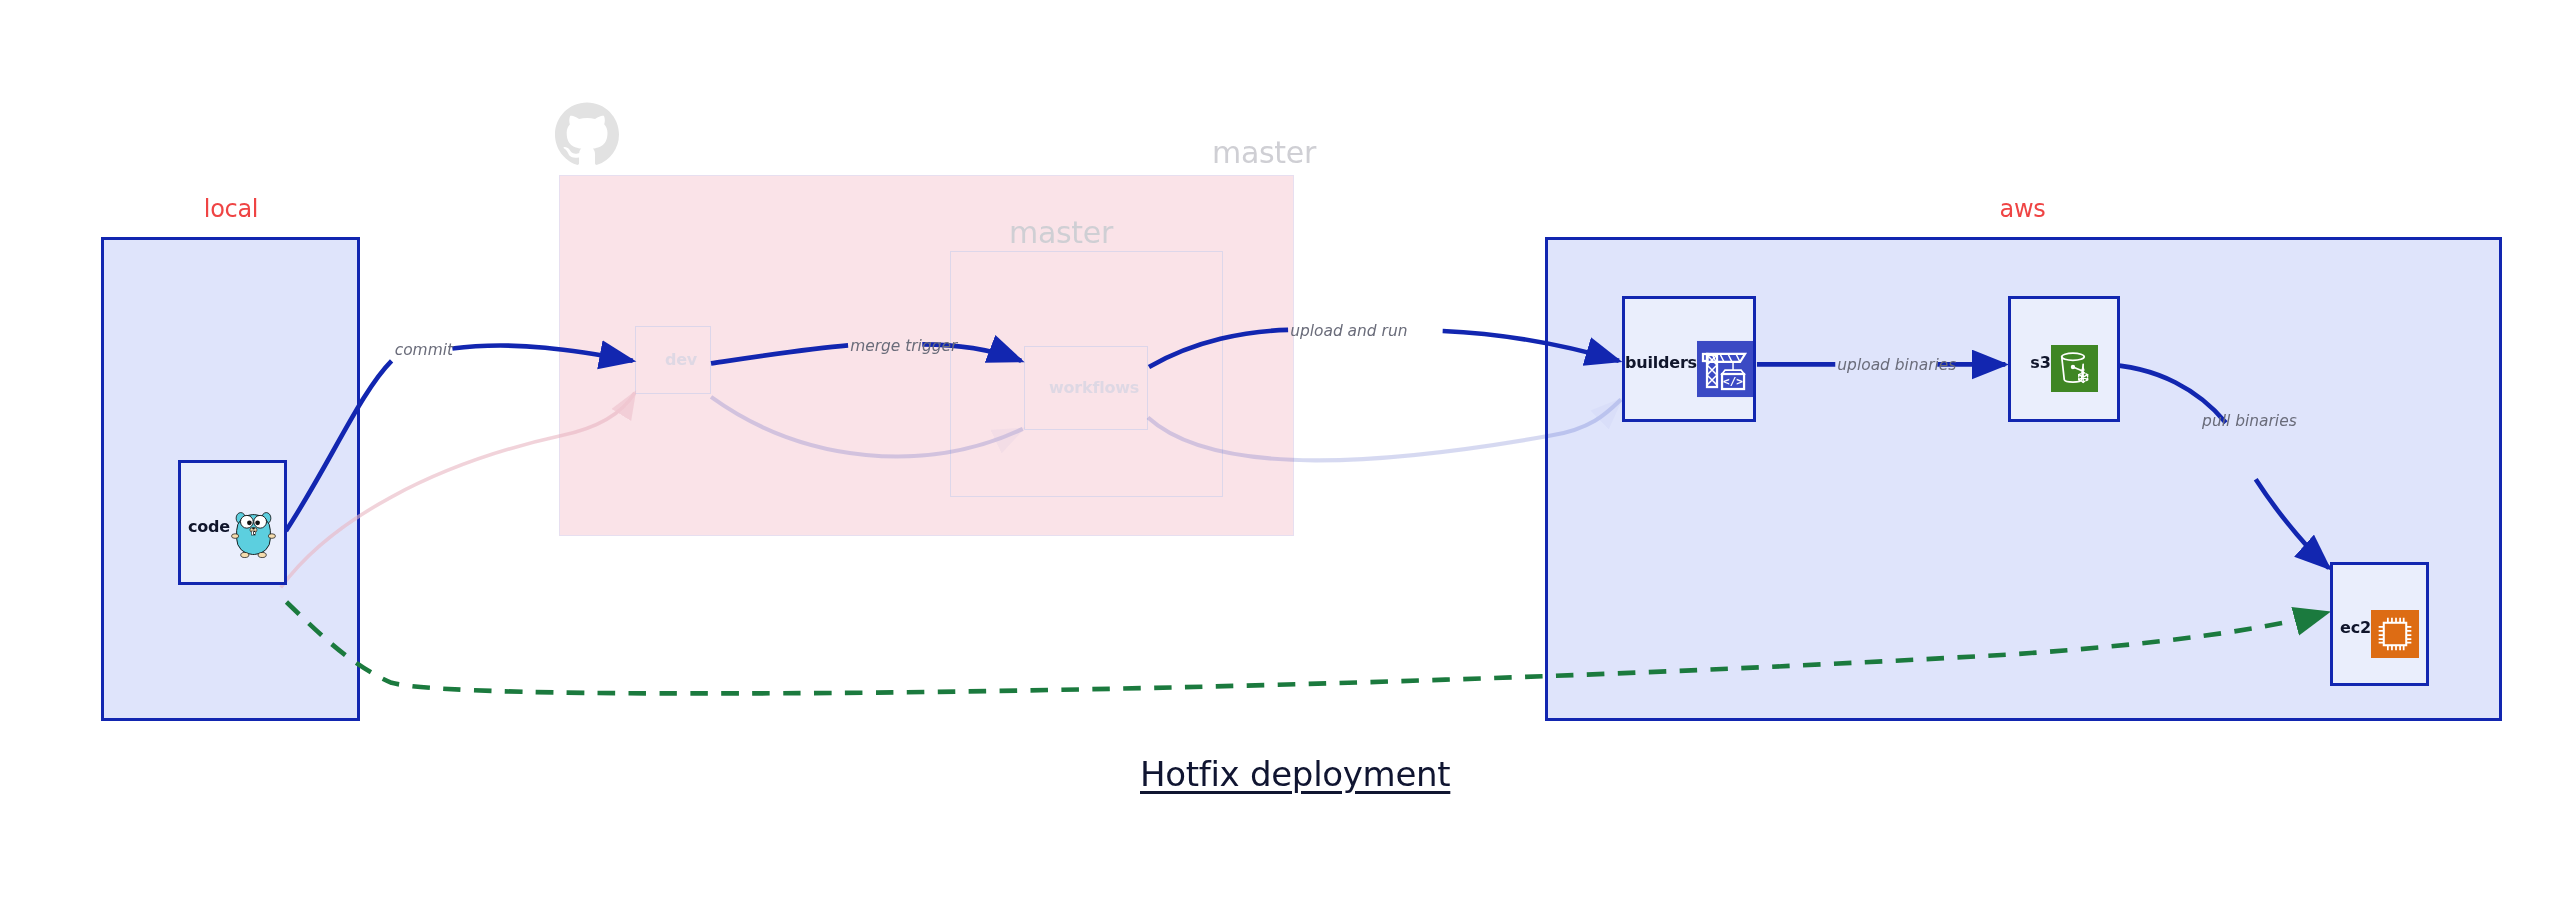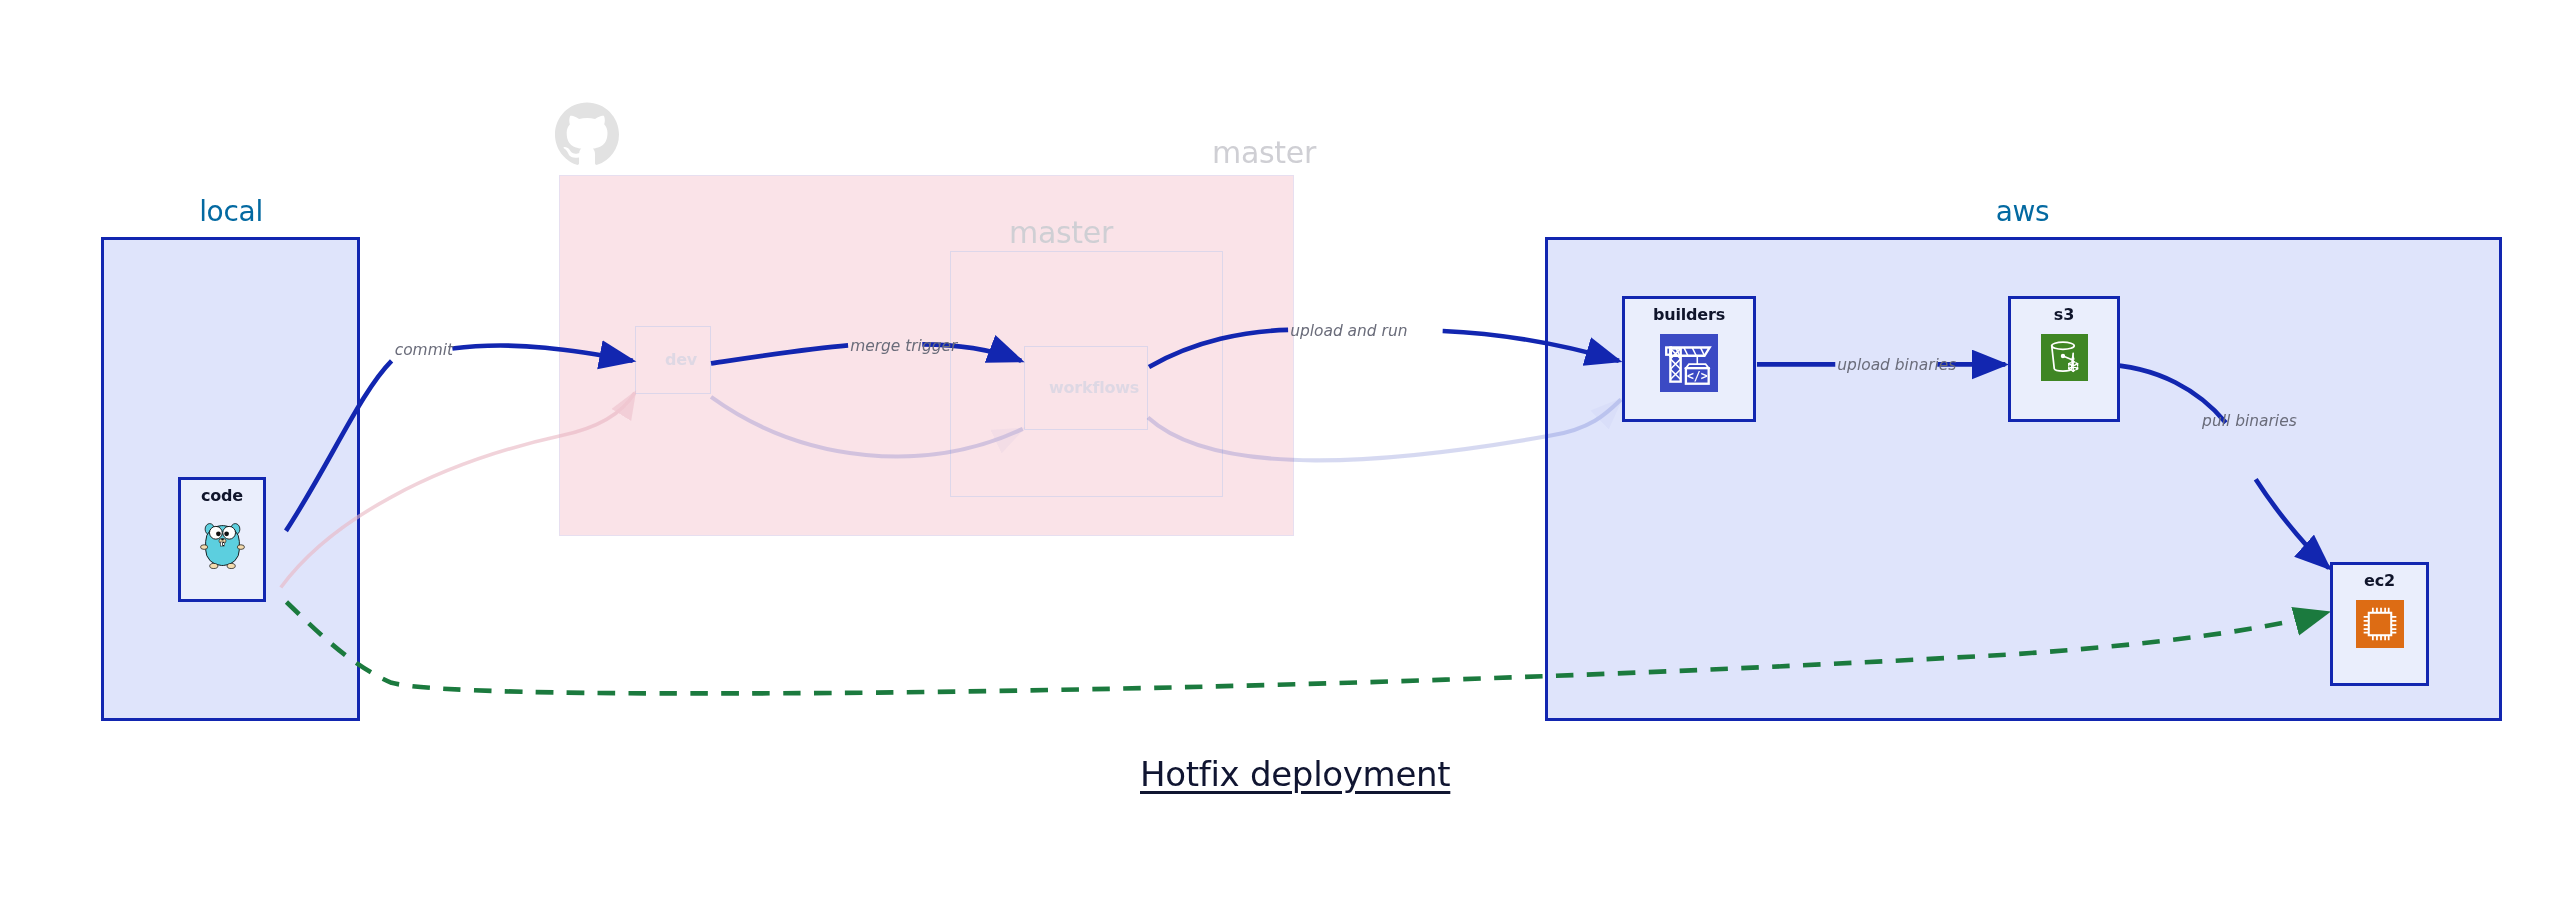--- a/index.html
+++ b/index.html
@@ -23,22 +23,22 @@
     position: absolute;
     box-sizing: border-box;
   }
   .zone-local, .zone-aws {
     border: 3.6px solid #1226b0;
     background: #dfe4fb;
   }
   .zone-label {
     position: absolute;
     font-family: "DejaVu Sans", sans-serif;
-    font-size: 28px;
-    color: #0369a1;
+    font-size: 24px;
+    color: #ef4444;
     white-space: nowrap;
     text-align: center;
     letter-spacing: -0.3px;
   }
   .zone-github {
     background: #fae3e8;
     border: 0.5px solid #e7dff0;
   }
   .zone-label-faded {
     position: absolute;
@@ -48,23 +48,24 @@
     white-space: nowrap;
     letter-spacing: -0.3px;
   }
   
   .node {
     position: absolute;
     box-sizing: border-box;
     border: 3.6px solid #1226b0;
     background: #eaeefc;
     display: flex;
-    flex-direction: column;
+    flex-direction: row;
     align-items: center;
     padding-top: 8px;
+    justify-content: center;
   }
   .node-title {
     font-family: "DejaVu Sans", sans-serif;
     font-weight: bold;
     font-size: 16px;
     color: #10152b;
     letter-spacing: -0.2px;
     line-height: 1;
   }
   .node-icon {
@@ -193,21 +194,21 @@
     <text class="edge-label" x="3566" y="718">upload binaries</text>
 
     <path d="M 4078,707 C 4190,710 4270,760 4320,820" fill="none" stroke="#1226b0" stroke-width="9"></path>
     <path d="M 4378,930 C 4430,1010 4490,1075 4520,1102" fill="none" stroke="#1226b0" stroke-width="9" marker-end="url(#arw)"></path>
     <text class="edge-label" x="4274" y="826">pull binaries</text>
 
     <path d="M 556,1168 C 620,1230 680,1290 760,1325 C 840,1345 1200,1348 1700,1344
              C 2400,1336 3200,1310 3900,1270 C 4200,1250 4400,1220 4512,1190" fill="none" stroke="#1b7a3e" stroke-width="9" stroke-dasharray="34 26" stroke-linecap="butt" marker-end="url(#arw-green)"></path>
   </svg>
 
-  <div class="node" style="left:178px; top:477px; width:88px; height:125px;">
+  <div class="node" style="left:178px; top:460px; width:109px; height:125px;">
     <span class="node-title">code</span>
     <svg class="node-icon" width="47" height="57" viewBox="0 0 92 110">
 
       <ellipse cx="21" cy="27" rx="9" ry="11" fill="#5ccfdf" stroke="#111" stroke-width="1.6"></ellipse>
       <ellipse cx="71" cy="27" rx="9" ry="11" fill="#5ccfdf" stroke="#111" stroke-width="1.6"></ellipse>
 
       <rect x="13" y="20" width="66" height="78" rx="31" fill="#5ccfdf" stroke="#111" stroke-width="1.8"></rect>
 
       <ellipse cx="10" cy="62" rx="7" ry="4.5" fill="#f5dcae" stroke="#111" stroke-width="1.4"></ellipse>
       <ellipse cx="82" cy="62" rx="7" ry="4.5" fill="#f5dcae" stroke="#111" stroke-width="1.4"></ellipse>

